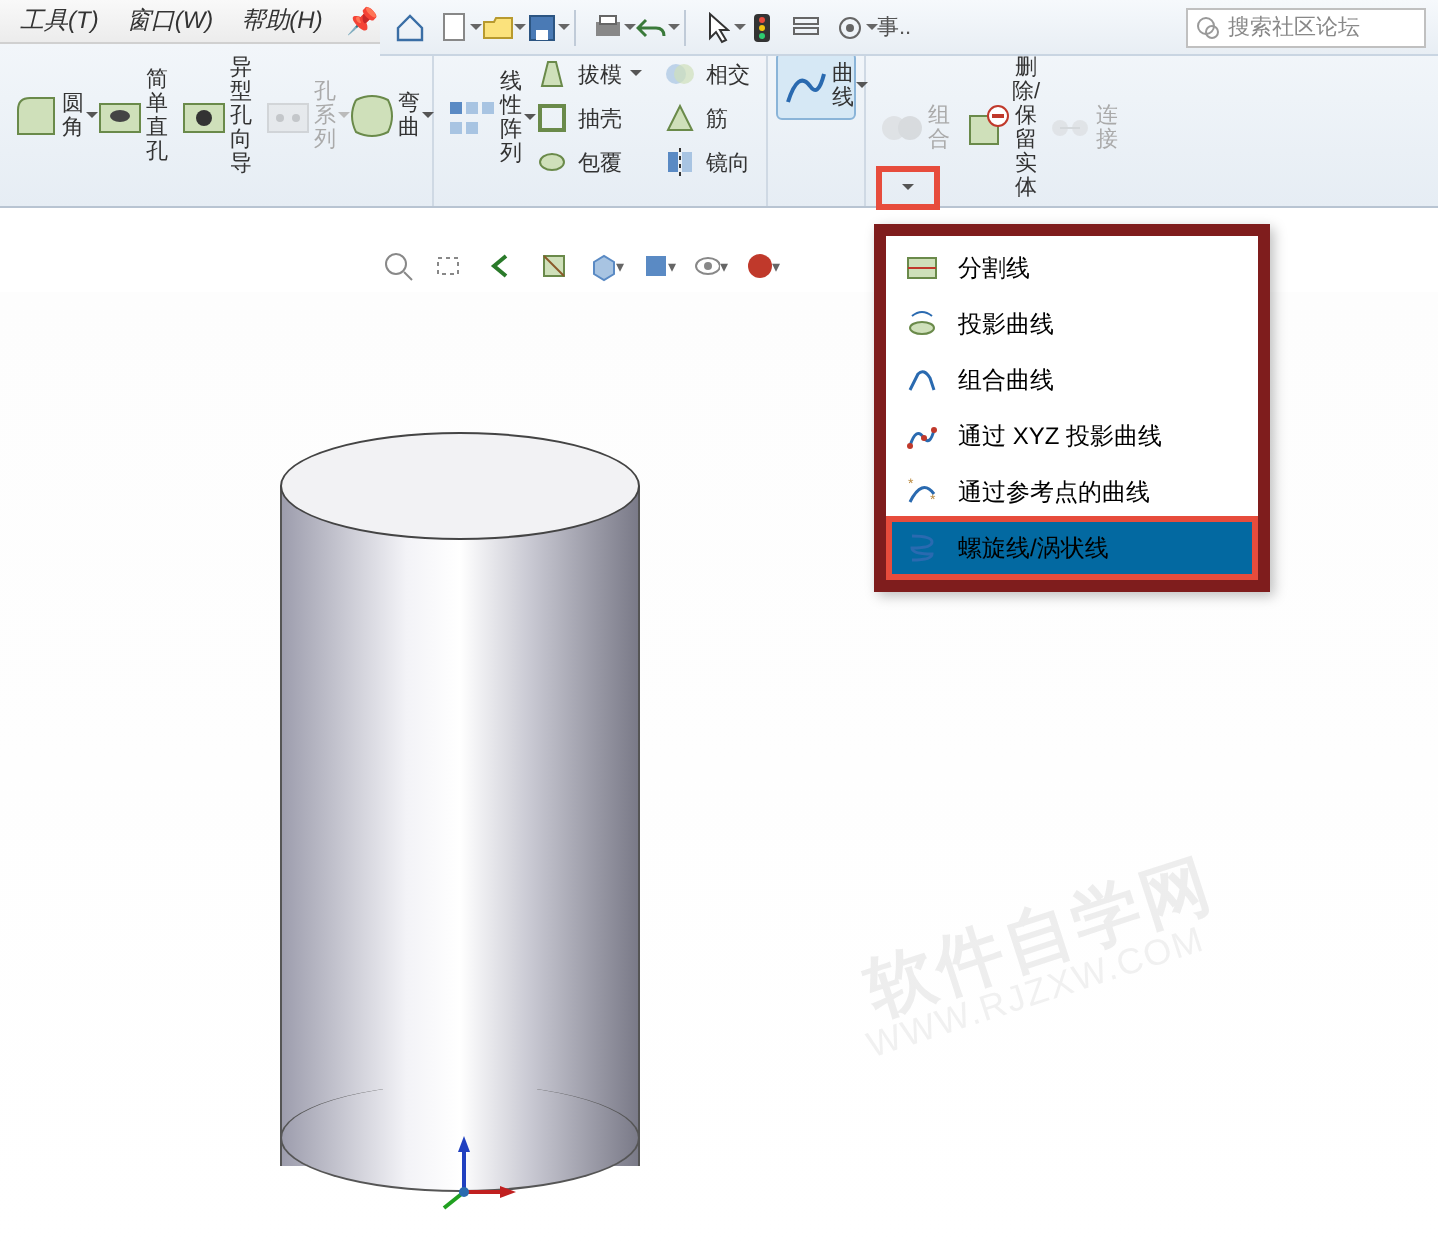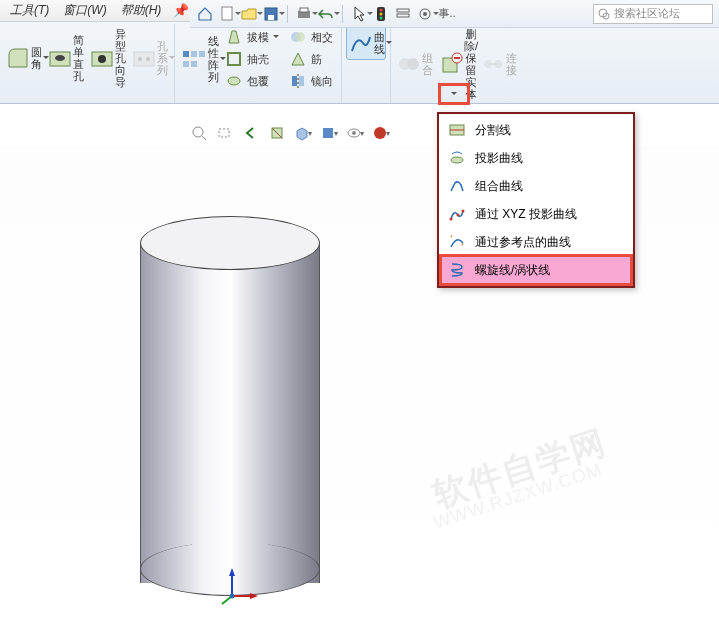--- a/index.html
+++ b/index.html
@@ -36,24 +36,24 @@
 .viewport { position: absolute; left: 0; top: 146px; right: 0; bottom: 0; background: linear-gradient(#fdfdfd,#ffffff); }
 .cylinder-wrap { position: absolute; left: 140px; top: 70px; width: 180px; height: 380px; }
 .top-ellipse { position: absolute; top: 0; left: 0; width: 180px; height: 54px; border-radius: 50%; background: #f2f2f4; border: 1px solid #444; z-index: 2; }
 .body-cyl { position: absolute; top: 27px; left: 0; width: 180px; height: 340px; background: linear-gradient(90deg,#9d9dad 0%, #f3f3f7 35%, #ffffff 50%, #c8c8d2 70%, #7a7a88 100%); border-left: 1px solid #555; border-right: 1px solid #555; }
 .bot-ellipse { position: absolute; bottom: 0; left: 0; width: 180px; height: 54px; border-radius: 50%; background: linear-gradient(90deg,#9d9dad 0%, #f3f3f7 35%, #ffffff 50%, #c8c8d2 70%, #7a7a88 100%); border: 1px solid #555; border-top: none; }
 .triad { position: absolute; left: 220px; top: 420px; width: 40px; height: 40px; }
 
 .watermark { position: absolute; left: 430px; top: 300px; transform: rotate(-18deg); font-size: 34px; color: rgba(160,160,160,0.18); font-weight: bold; letter-spacing: 2px; pointer-events: none; }
 .watermark2 { position: absolute; left: 430px; top: 340px; transform: rotate(-18deg); font-size: 18px; color: rgba(160,160,160,0.15); letter-spacing: 1px; pointer-events: none; }
 
-.dropdown-menu { position: absolute; left: 437px; top: 112px; width: 198px; background: #fff; border: 2px solid #7f1d1d; box-shadow: 2px 2px 6px rgba(0,0,0,0.25); padding: 2px; }
+.dropdown-menu { position: absolute; left: 437px; top: 112px; width: 198px; background: #fff; border: 6px solid #7f1d1d; box-shadow: 2px 2px 6px rgba(0,0,0,0.25); padding: 2px; }
 .dm-item { display: flex; align-items: center; gap: 8px; padding: 4px 6px; font-size: 12px; cursor: default; }
 .dm-item .mi { width: 20px; height: 20px; display: flex; align-items: center; justify-content: center; }
-.dm-item.red-outline { outline: 3px solid #e74c3c; outline-offset: -1px; background: #f9a8d4; text-align: center; }
+.dm-item.red-outline { outline: 3px solid #e74c3c; outline-offset: -1px; background: #0369a1; text-align: center; }
 
 svg { display: block; }
 </style>
 </head>
 <body>
 
 <div class="menubar">
   <span class="menu-item">工具(T)</span>
   <span class="menu-item">窗口(W)</span>
   <span class="menu-item">帮助(H)</span>
@@ -167,20 +167,29 @@
       <div class="big-btn disabled">
         <div class="bi">
             <svg width="24" height="24" opacity="0.4">
               <rect x="2" y="6" width="20" height="14" fill="#ddd" stroke="#aaa"></rect>
               <circle cx="8" cy="13" r="2" fill="#888"></circle>
               <circle cx="16" cy="13" r="2" fill="#888"></circle>
             </svg>
           </div>
         <div class="lbl">孔系列</div>
           <div class="dd-tri" style="border-top-color:#bbb"></div>
+      </div>
+      <div class="big-btn">
+        <div class="bi">
+            <svg width="24" height="24">
+              <path d="M4 4 Q12 0 20 4 Q24 12 20 20 Q12 24 4 20 Q0 12 4 4" fill="#cfe0ba" stroke="#6a8a4a"></path>
+            </svg>
+          </div>
+        <div class="lbl">弯曲</div>
+          <div class="dd-tri"></div>
       </div>
     </div>
   </div>
 
   <div class="rib-group">
     <div class="rib-row">
       <div class="big-btn">
         <div class="bi">
             <svg width="26" height="24">
               <rect x="2" y="4" width="6" height="6" fill="#5a8ac4"></rect>

